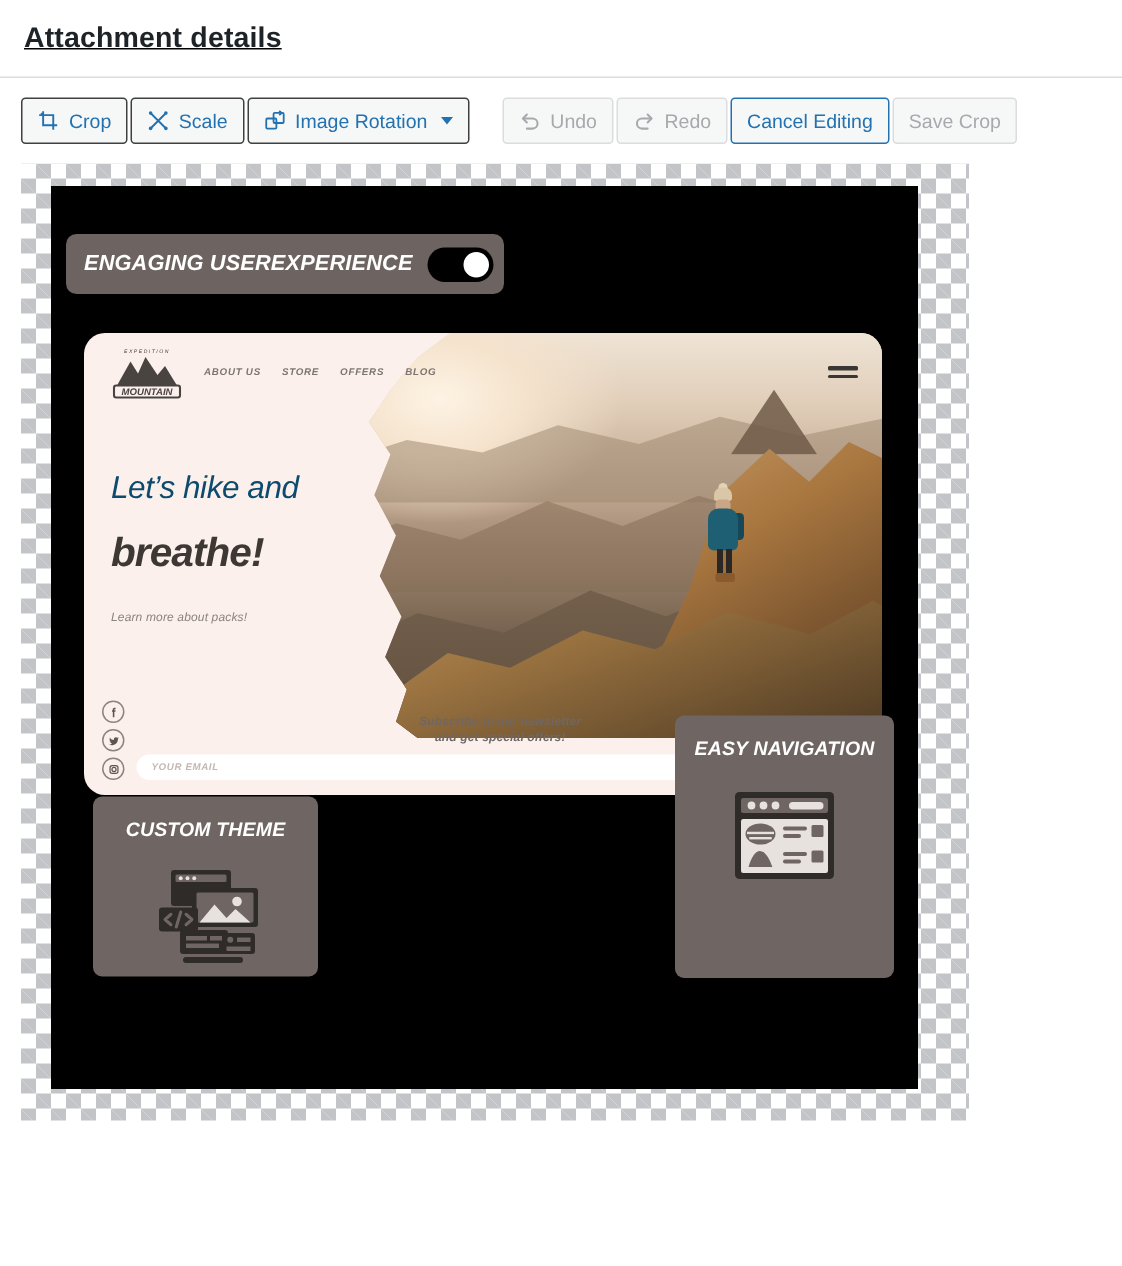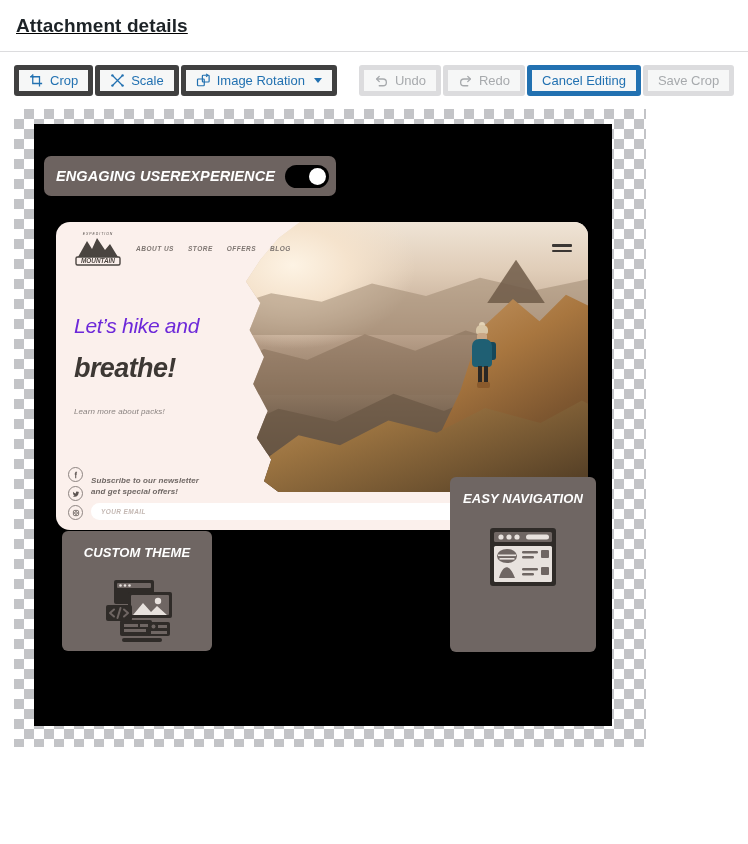--- a/index.html
+++ b/index.html
@@ -37,21 +37,21 @@
   }
   .btn {
     height: 31px;
     display: inline-flex;
     align-items: center;
     gap: 6px;
     padding: 0 10px;
     font-size: 13px;
     font-family: "Liberation Sans", sans-serif;
     background: #f6f7f7;
-    border: 5px solid #404040;
+    border: 1px solid #404040;
     color: #2271b1;
     border-radius: 3px;
     cursor: pointer;
     white-space: nowrap;
     line-height: 1;
   }
   .btn + .btn { margin-left: 2px; }
   .btn.disabled {
     border-color: #dcdcde;
     color: #a7aaad;
@@ -252,21 +252,21 @@
   .hiker .boot { position:absolute; left:9px; top:57px; width:13px; height:6px; background:#8a5a2c; border-radius:2px; }
 
   
   .hero-copy {
     position: absolute;
     left: 18px; top: 92px;
     z-index: 4;
   }
   .h-line1 {
     font-size: 21px;
-    color: #6d28d9;
+    color: #0c4a6e;
     font-weight: 400;
     letter-spacing: -.3px;
     line-height: 1.1;
     text-align: right;
   }
   .h-line2 {
     font-size: 27px;
     color: #3d3834;
     font-weight: 800;
     letter-spacing: -.6px;
@@ -292,21 +292,21 @@
   }
   .socials { display: flex; flex-direction: column; gap: 4px; }
   .soc {
     width: 15px; height: 15px;
     border: 1px solid #8d8481;
     border-radius: 50%;
     display: flex; align-items: center; justify-content: center;
     color: #5d5552;
   }
   .soc svg { width: 8px; height: 8px; display: block; }
-  .news-body { flex: 1; }
+  .news-body { flex: 1; text-align: center; }
   .news-t {
     font-size: 8px;
     font-weight: 700;
     color: #6f6764;
     line-height: 1.45;
     letter-spacing: .1px;
   }
   .news-form { display: flex; align-items: center; gap: 8px; margin-top: 5px; }
   .email-field {
     flex: 1;

